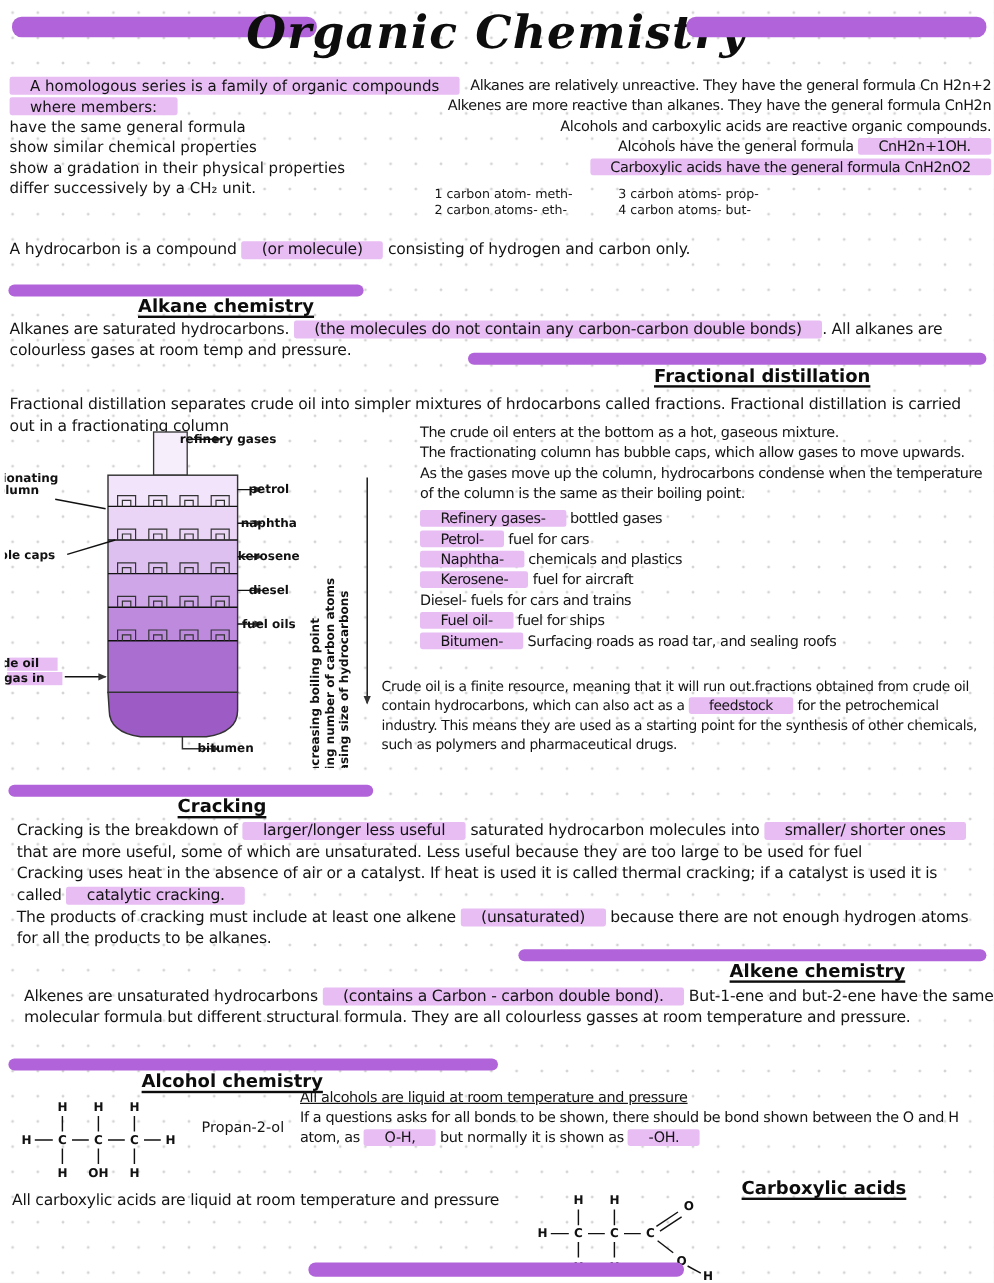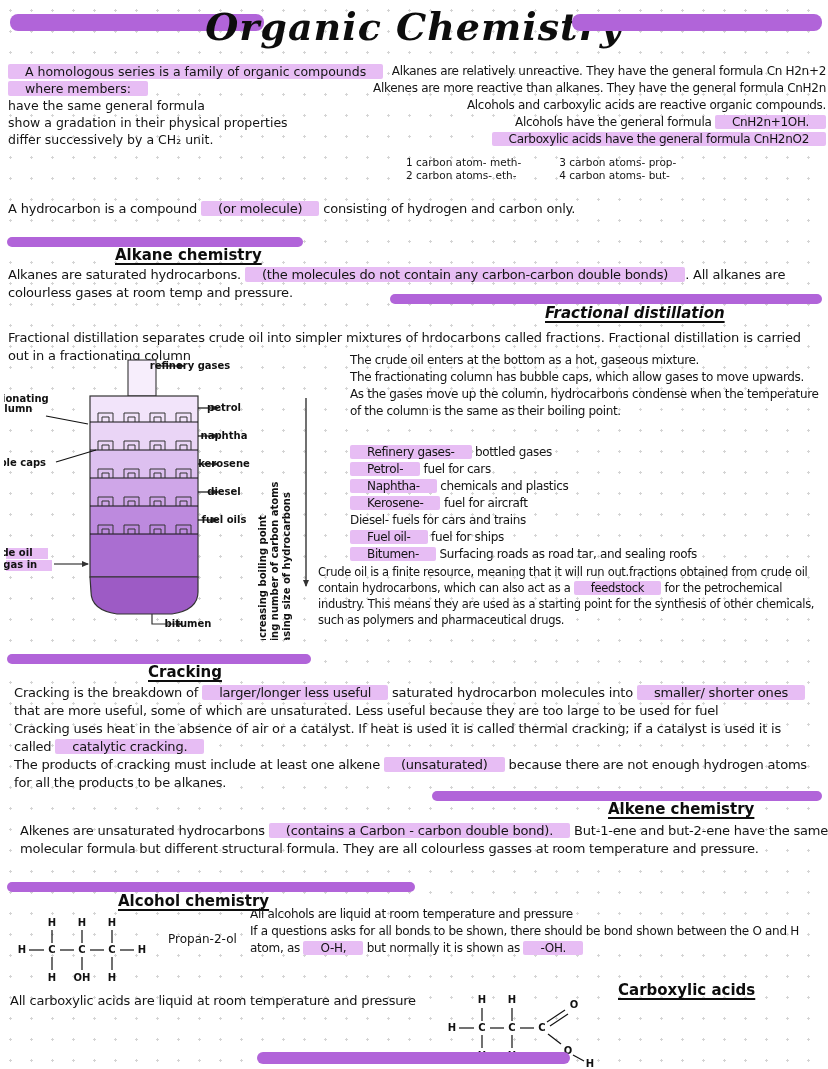--- a/index.html
+++ b/index.html
@@ -22,61 +22,62 @@
     text-decoration:underline; text-decoration-thickness:2px; text-underline-offset:3px;
     white-space:nowrap;
   }
   .block { position:absolute; }
   .line { line-height:17px; white-space:nowrap; font-size:12.5px; }
   .rline { line-height:17px; white-space:nowrap; font-size:12px; letter-spacing:-0.3px; }
   .para { line-height:18px; font-size:13px; letter-spacing:-0.2px; }
   .points .pt { line-height:17px; font-size:12px; letter-spacing:-0.35px; }
   .points .pt.wrap { white-space:normal; }
   .points .pt.nw { white-space:nowrap; }
-  .fractions { margin-top:24px; }
+  .fractions { margin-top:4px; }
   .fractions .fr { line-height:17px; font-size:12px; letter-spacing:-0.35px; white-space:nowrap; }
   .crude { line-height:16px; font-size:11.5px; letter-spacing:-0.3px; }
   .hl { background:#e7bdf4; border-radius:2px; padding:0 17px;
         box-decoration-break:clone; -webkit-box-decoration-break:clone; }
   .prefixes { position:absolute; display:flex; gap:38px; }
   .prefixes .pcol .pl { font-size:10.5px; line-height:13px; white-space:nowrap; }
   .dlabel { font-size:9px; fill:#333; }
   .dsmall { font-size:8px; fill:#333; }
   .axis  { font-size:8.5px; fill:#222; }
   .mol text { font-size:10px; font-weight:bold; text-anchor:middle; fill:#111; }
   .mol line { stroke:#111; stroke-width:1.2; }
   .mol-label { position:absolute; font-size:12px; white-space:nowrap; }
   .alcohol-text .al { line-height:17px; font-size:12px; letter-spacing:-0.3px; }
-  .alcohol-text .al.nw { white-space:nowrap; }
+  .alcohol-text .al.nw { white-space:nowrap;text-decoration:underline; }
 </style>
 </head>
 <body>
 
 <div class="page">
 
   <div class="bar" style="left:10px; top:14px; width:254px; height:17px;"></div>
   <div class="title">Organic Chemistry</div>
   <div class="bar" style="left:572px; top:14px; width:250px; height:17px;"></div>
 
   <div class="block" style="left:8px; top:63px; width:345px;">
     <div class="line"><span class="hl">A homologous series is a family of organic compounds</span></div>
     <div class="line"><span class="hl">where members:</span></div>
     <div class="line"><span>have the same general formula</span></div>
+    <div class="line"><span>show similar chemical properties</span></div>
     <div class="line"><span>show a gradation in their physical properties</span></div>
     <div class="line"><span>differ successively by a CH₂ unit.</span></div>
   </div>
 
   <div class="block" style="left:352px; top:63px; width:474px;text-align:right;">
     <div class="rline"><span>Alkanes are relatively unreactive. They have the general formula Cn H2n+2</span></div>
     <div class="rline"><span>Alkenes are more reactive than alkanes. They have the general formula CnH2n</span></div>
     <div class="rline"><span>Alcohols and carboxylic acids are reactive organic compounds.</span></div>
     <div class="rline"><span>Alcohols have the general formula </span><span class="hl">CnH2n+1OH.</span></div>
     <div class="rline"><span class="hl">Carboxylic acids have the general formula CnH2nO2</span></div>
   </div>
-  <div class="prefixes" style="left:362px; top:156px;margin-left:44px;">
+  <div class="prefixes" style="left:362px; top:156px;">
     <div class="pcol">
       <div class="pl">1 carbon atom- meth-</div>
       <div class="pl">2 carbon atoms- eth-</div>
     </div>
     <div class="pcol">
       <div class="pl">3 carbon atoms- prop-</div>
       <div class="pl">4 carbon atoms- but-</div>
     </div>
   </div>
 
@@ -84,21 +85,21 @@
     <div class="para" style="white-space:nowrap;"><span>A hydrocarbon is a compound </span><span class="hl">(or molecule)</span><span> consisting of hydrogen and carbon only.</span></div>
   </div>
 
   <div class="bar" style="left:7px; top:237px; width:296px; height:10px;"></div>
   <div class="heading" style="left:115px; top:246px;">Alkane chemistry</div>
   <div class="block" style="left:8px; top:266px; width:816px;">
     <div class="para"><span>Alkanes are saturated hydrocarbons. </span><span class="hl">(the molecules do not contain any carbon-carbon double bonds)</span><span>. All alkanes are colourless gases at room temp and pressure.</span></div>
   </div>
 
   <div class="bar" style="left:390px; top:294px; width:432px; height:10px;"></div>
-  <div class="heading" style="left:545px; top:304px;font-style:italic;">Fractional distillation</div>
+  <div class="heading" style="left:545px; top:304px;">Fractional distillation</div>
   <div class="block" style="left:8px; top:329px; width:816px;">
     <div class="para">Fractional distillation separates crude oil into simpler mixtures of hrdocarbons called fractions. Fractional distillation is carried out in a fractionating column</div>
   </div>
 
   <svg class="mol" style="position:absolute; left:4px; top:350px;" width="340" height="290" viewBox="0 0 340 290">
     <defs>
       <marker id="ah" markerWidth="8" markerHeight="8" refX="6" refY="3" orient="auto" markerUnits="userSpaceOnUse">
         <path d="M0,0 L7,3 L0,6 Z" fill="#333"></path>
       </marker>
     </defs>

